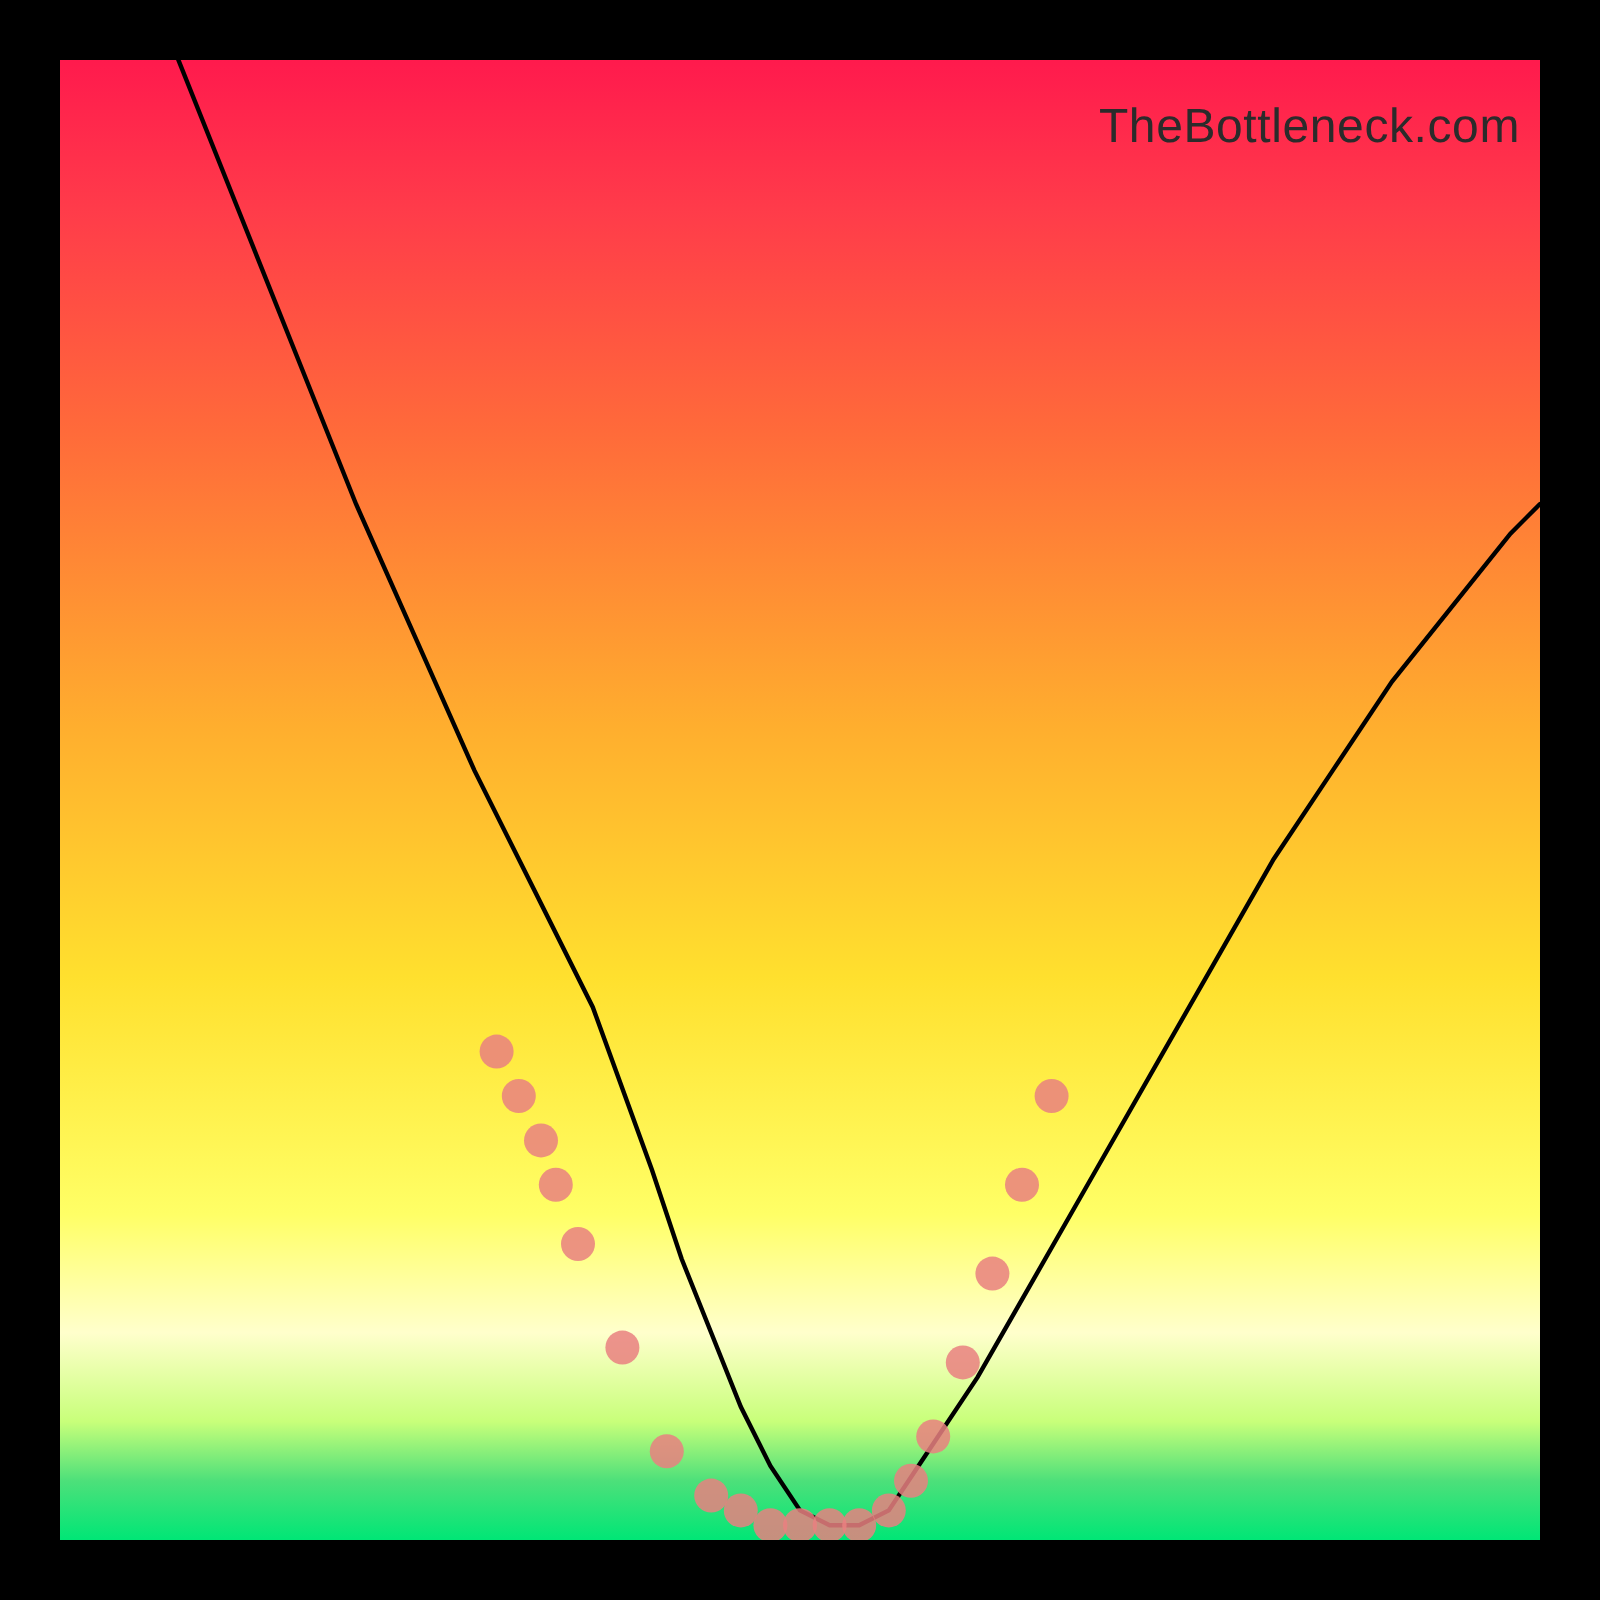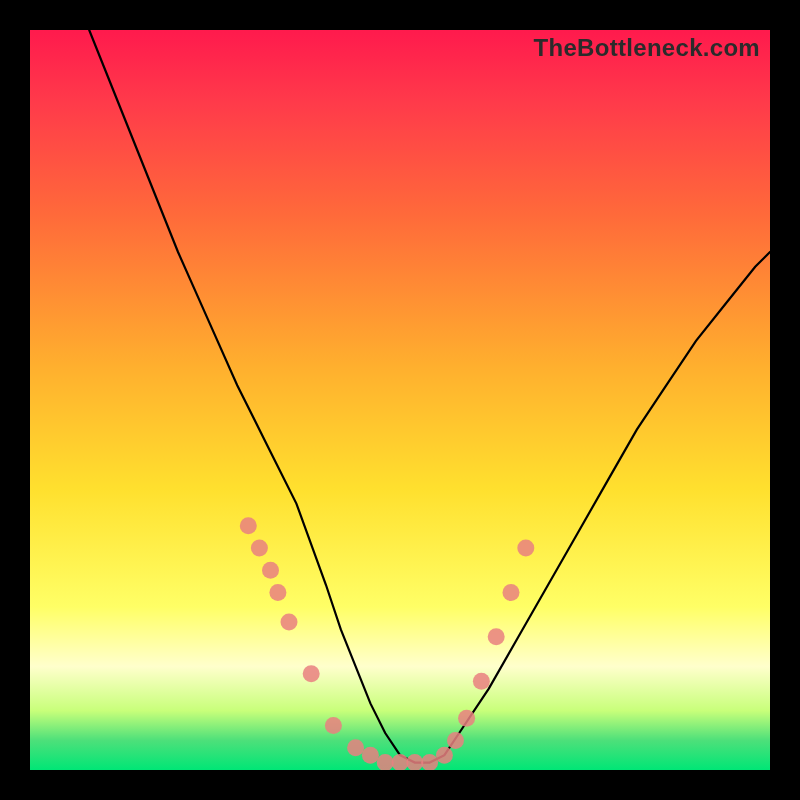--- a/index.html
+++ b/index.html
@@ -37,25 +37,25 @@
   }
   .plot svg {
     position: absolute;
     left: 0;
     top: 0;
     width: 740px;
     height: 740px;
   }
   .watermark {
     position: absolute;
-    top: 4px;
+    top: 20px;
     right: 10px;
     color: #2b2b2b;
     font-size: 24px;
-    font-weight: 700;
+    font-weight: 400;
     letter-spacing: 0.3px;
   }
 </style>
 </head>
 <body>
 
 <div class="frame">
   <div class="plot">
     <svg viewBox="0 0 740 740">
       <g id="curve-group">

